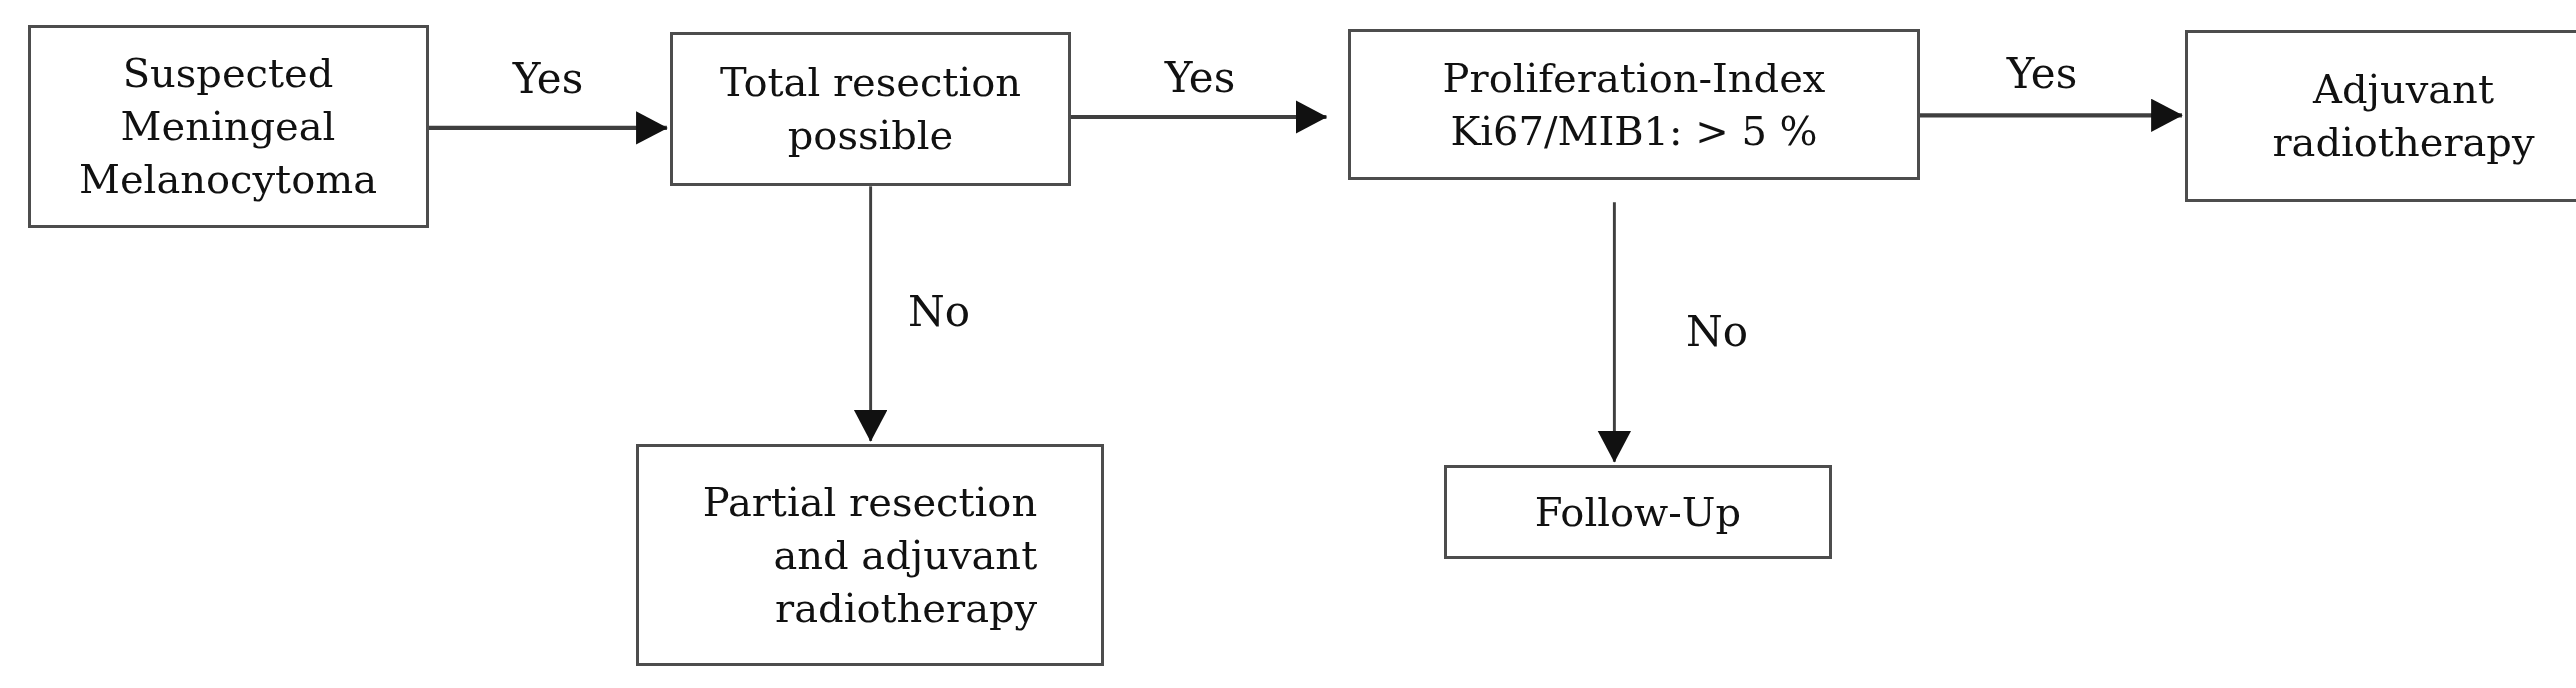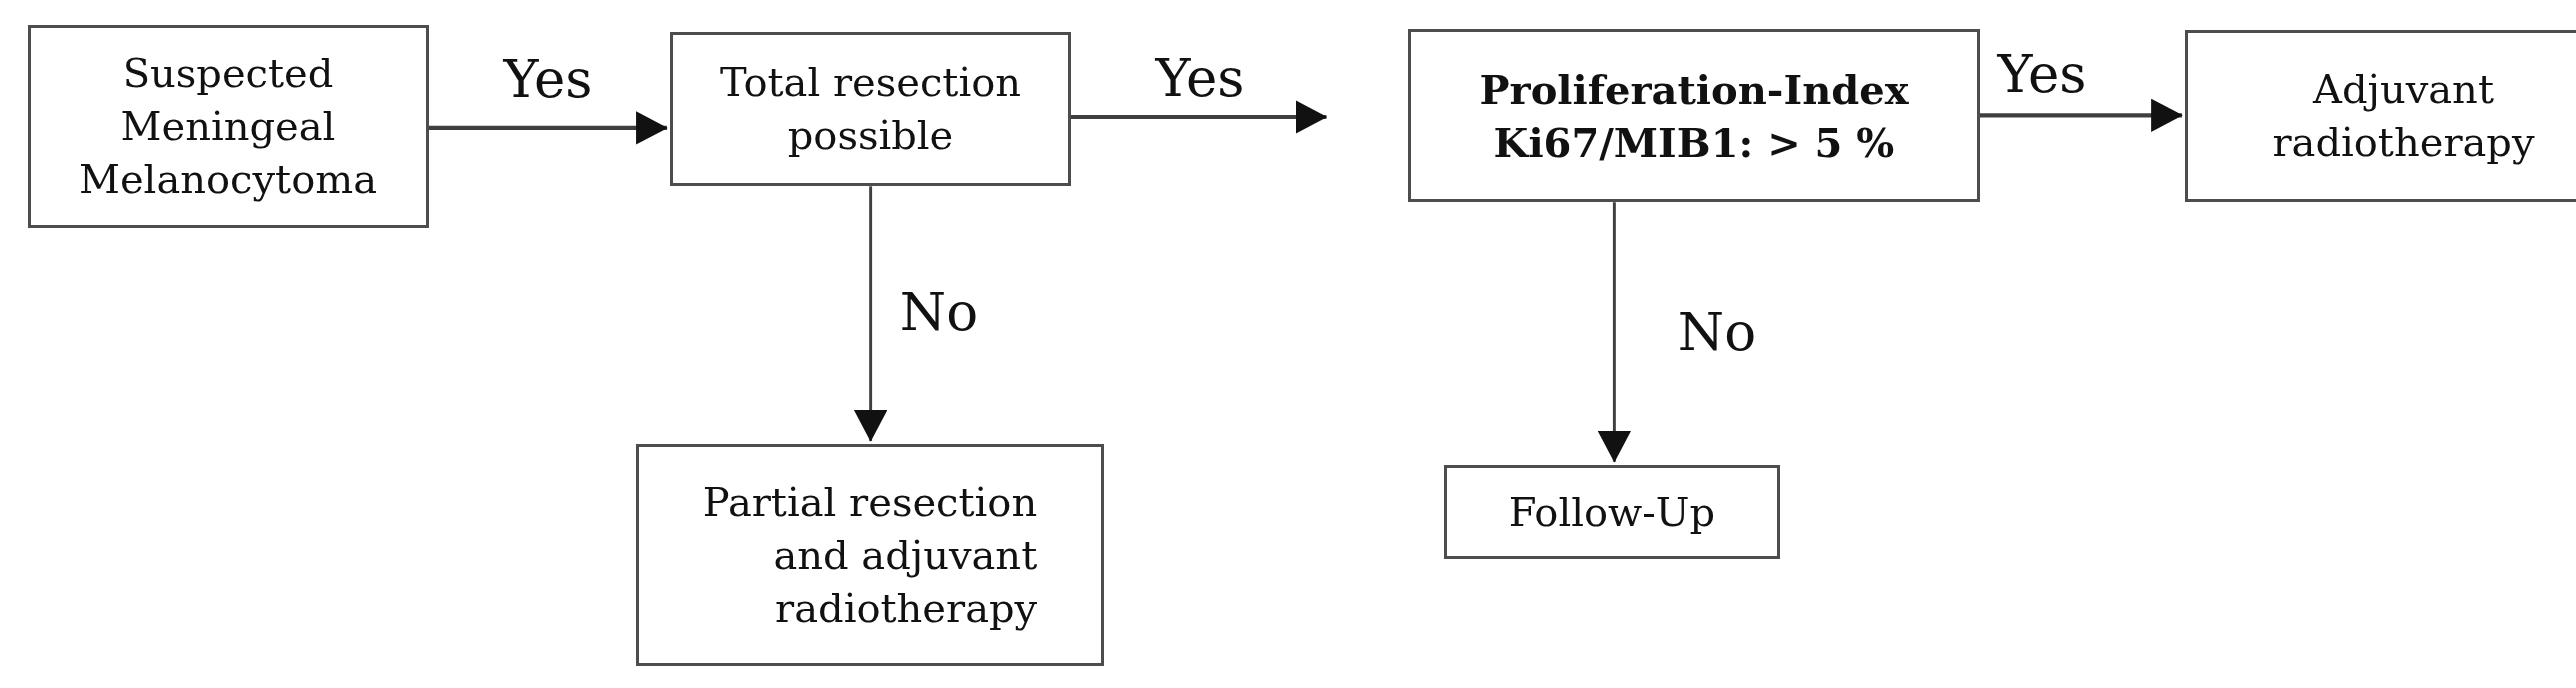--- a/index.html
+++ b/index.html
@@ -15,30 +15,30 @@
   .edge-line{stroke:var(--arrow);fill:none;}
   .edge-line.h{stroke-width:5px;}
   .edge-line.v{stroke-width:3.5px;}
   #arrow-head-tri{fill:var(--head);}
   .node{
     position:absolute;box-sizing:border-box;border:3.3px solid var(--border);
     background:var(--bg);display:flex;align-items:center;justify-content:center;
     text-align:center;font-size:40px;line-height:53px;white-space:pre-line;
   }
   .edge-label{
-    position:absolute;transform:translate(-50%,-50%);font-size:53px;line-height:42px;
+    position:absolute;transform:translate(-50%,-50%);font-size:42px;line-height:42px;
     white-space:nowrap;
   }
   
   #node-suspected   {left:27.5px;  top:25px;  width:401px; height:203px;}
   #node-total       {left:670px; top:32px;  width:401px; height:154px;}
-  #node-ki67        {left:1408px;top:29px;  width:572px; height:173px;font-weight:bold;}
+  #node-ki67        {left:1348px;top:29px;  width:572px; height:151px;}
   #node-adjuvant    {left:2185px;top:30px;  width:437px; height:172px;}
   #node-partial     {left:636px; top:444px; width:468px; height:222px;text-align:right;}
-  #node-followup    {left:1444px;top:465px; width:336px; height:94px;}
+  #node-followup    {left:1444px;top:465px; width:388px; height:94px;}
   
   #label-yes-1{left:548px; top:79px;}
   #label-yes-2{left:1200px;top:78px;}
   #label-yes-3{left:2042px;top:74px;}
   #label-no-1 {left:939px;top:312px;}
   #label-no-2 {left:1717px;top:332px;}
 </style>
 </head>
 <body>
 

